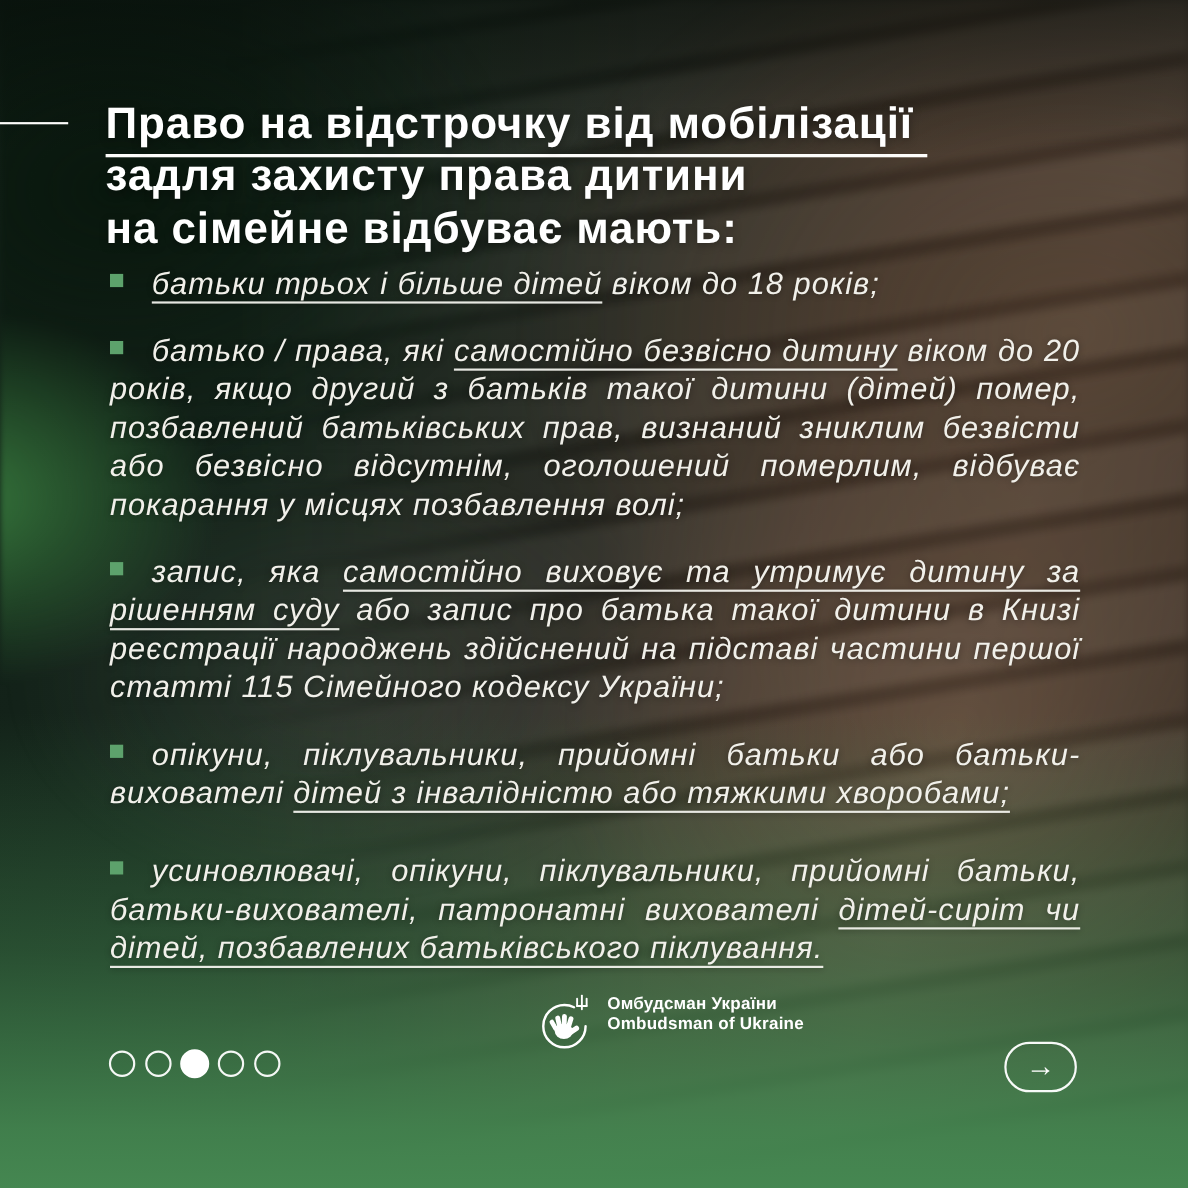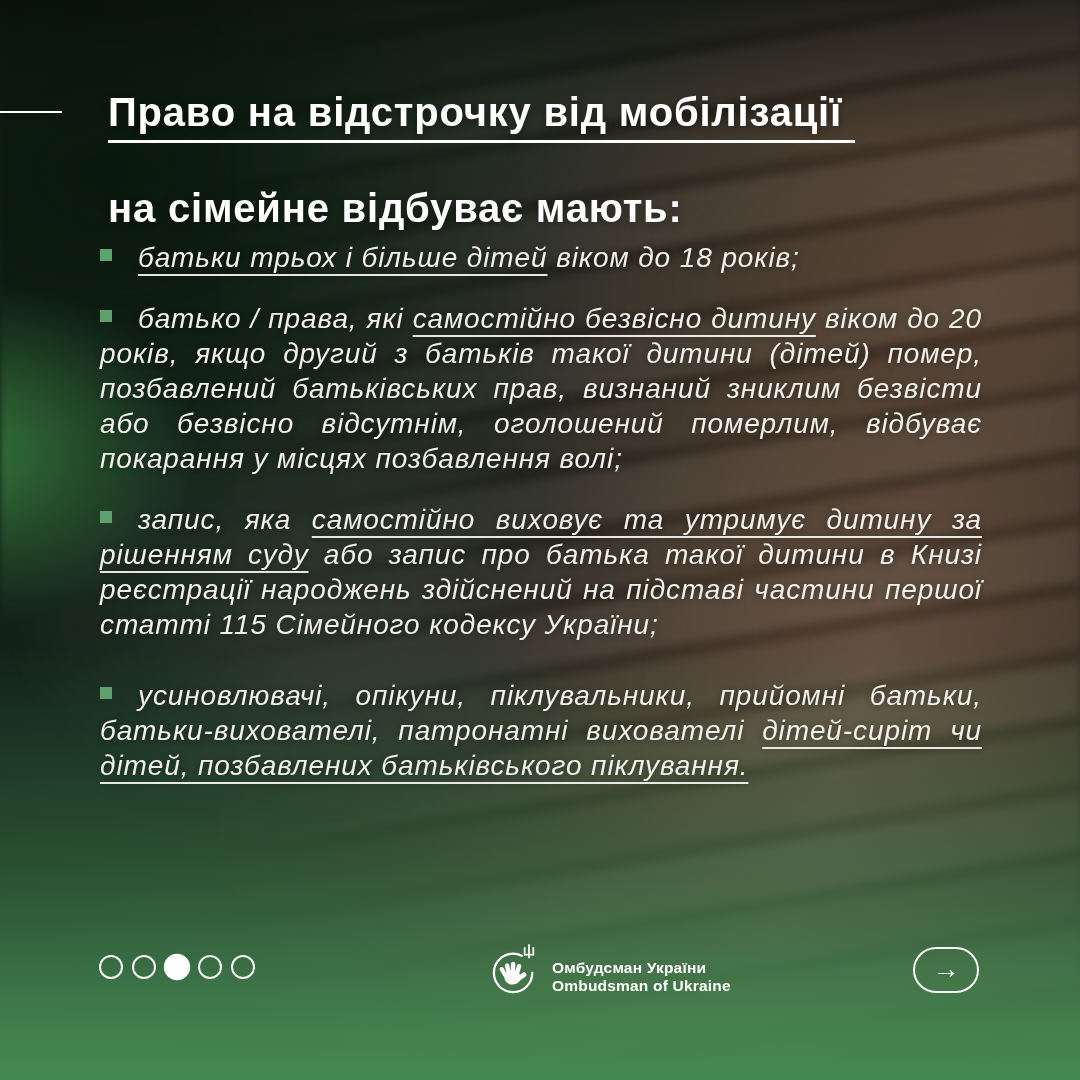--- a/index.html
+++ b/index.html
@@ -41,21 +41,21 @@
       rgba(66,132,78,0) 60%,
       rgba(66,132,78,0.45) 80%,
       rgba(68,134,80,0.92) 95%,
       #458751 100%);
   }
   .bg-top{background:linear-gradient(180deg,rgba(5,11,7,0.55),rgba(5,11,7,0) 13%);}
 
   
   .accent-line{position:absolute;left:0;top:111px;width:62px;height:2px;background:#fdfdfb;}
   .title{
-    position:absolute;left:108px;top:88px;width:900px;margin:0;
+    position:absolute;left:96px;top:88px;width:900px;margin:0;
     color:#ffffff;font-size:40px;line-height:48px;font-weight:700;letter-spacing:.8px;
     text-shadow:0 2px 8px rgba(0,0,0,.35);
   }
   .title .u1{border-bottom:3px solid #fdfdfb;padding-bottom:6px;padding-right:13px;}
 
   .bullets{position:absolute;left:100px;top:240px;width:882px;font-style:italic;}
   .bullet{
     margin:0 0 26px 0;color:#f1f0ea;font-size:28px;line-height:35px;
     letter-spacing:.9px;text-align:justify;
     text-shadow:0 1px 6px rgba(0,0,0,.35);
@@ -73,21 +73,21 @@
   }
 
   
   .dots{position:absolute;left:99px;top:955px;display:flex;gap:9px;align-items:center;}
   .dot{
     box-sizing:border-box;width:24px;height:24px;border-radius:50%;
     border:2px solid rgba(255,255,255,.95);background:transparent;
   }
   .dot.active{background:#ffffff;border-color:#ffffff;transform:scale(1.1);}
 
-  .logo{position:absolute;left:489px;top:944px;display:flex;align-items:flex-end;}
+  .logo{position:absolute;left:489px;top:904px;display:flex;align-items:flex-start;}
   .logo svg{display:block;}
   .logo-text{margin-left:9px;color:#ffffff;font-weight:700;font-size:15.5px;line-height:17.5px;letter-spacing:.2px;}
 
   .next-btn{
     box-sizing:border-box;position:absolute;left:913px;top:947px;width:66px;height:46px;
     border:2px solid rgba(255,255,255,.96);border-radius:23px;background:transparent;
     display:flex;align-items:center;justify-content:center;cursor:pointer;
   }
   .next-btn span{color:#ffffff;font-size:27px;line-height:1;transform:translateY(-1px);}
 </style>
@@ -99,31 +99,32 @@
   <div class="bg-layer bg-blobs"></div>
   <div class="bg-layer bg-planks"></div>
   <div class="bg-layer bg-bottom"></div>
   <div class="bg-layer bg-top"></div>
 </div>
 
 <div class="accent-line"></div>
 
 <h1 class="title">
   <span class="u1">Право на відстрочку від мобілізації</span><br>
-  <br>
+  <span>задля захисту права дитини</span><br>
   <span>на сімейне відбуває мають:</span>
 </h1>
 
 <main class="bullets">
   <p class="bullet"><span class="sq"></span><span class="u">батьки трьох і більше дітей</span><span> віком до 18 років;</span></p>
 
   <p class="bullet"><span class="sq"></span><span>батько / права, які </span><span class="u">самостійно безвісно дитину</span><span> віком до 20 років, якщо другий з батьків такої дитини (дітей) помер, позбавлений батьківських прав, визнаний зни­клим безвісти або безвісно відсутнім, оголошений по­мерлим, відбуває покарання у місцях позбавлення волі;</span></p>
 
   <p class="bullet"><span class="sq"></span><span>запис, яка </span><span class="u">самостійно виховує та утримує дитину за рішенням суду</span><span> або запис про батька такої дитини в Книзі реєстрації народжень здійснений на підставі частини першої статті 115 Сімейного кодексу України;</span></p>
 
+  <p class="bullet"><span class="sq"></span><span>опікуни, піклувальники, прийомні батьки або батьки-вихователі </span><span class="u">дітей з інвалідністю або тяжкими хворобами;</span></p>
 
   <p class="bullet"><span class="sq"></span><span>усиновлювачі, опікуни, піклувальники, прийомні батьки, батьки-вихователі, патронатні вихователі </span><span class="u">дітей-сиріт чи дітей, позбавлених батьківського піклування.</span></p>
 </main>
 
 <div class="dots">
     <span class="dot"></span>
     <span class="dot"></span>
     <span class="dot active"></span>
     <span class="dot"></span>
     <span class="dot"></span>

